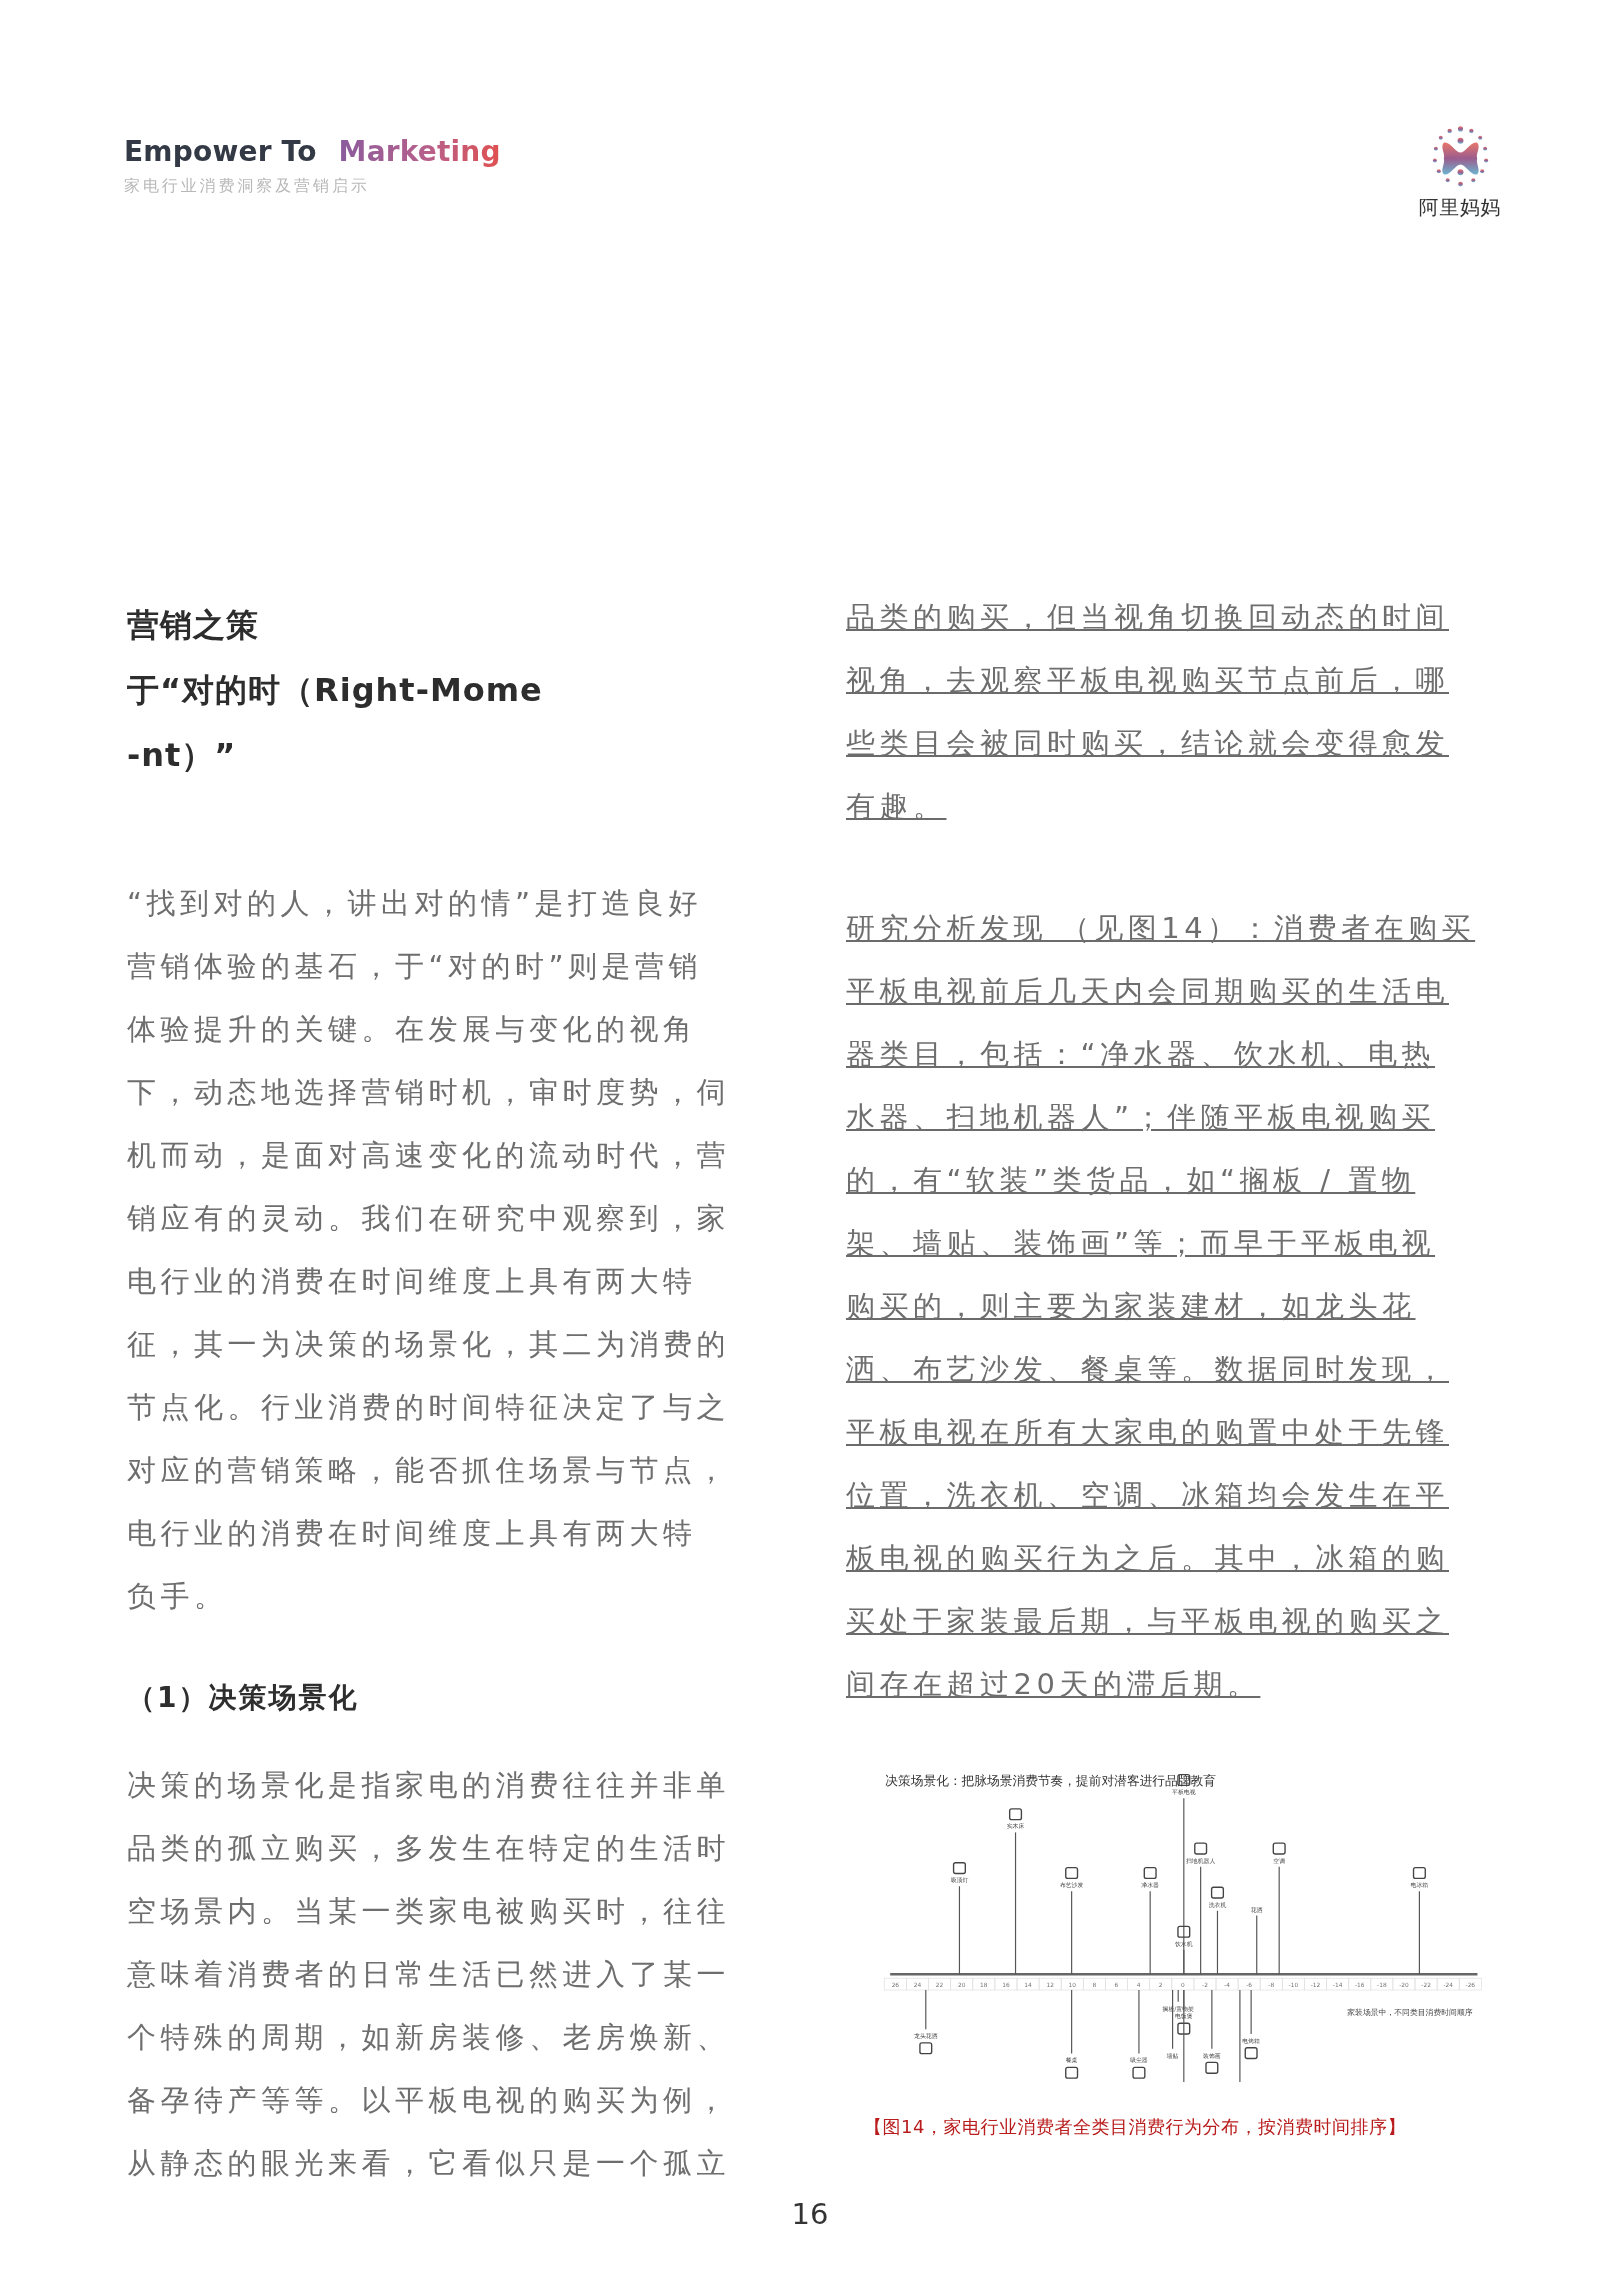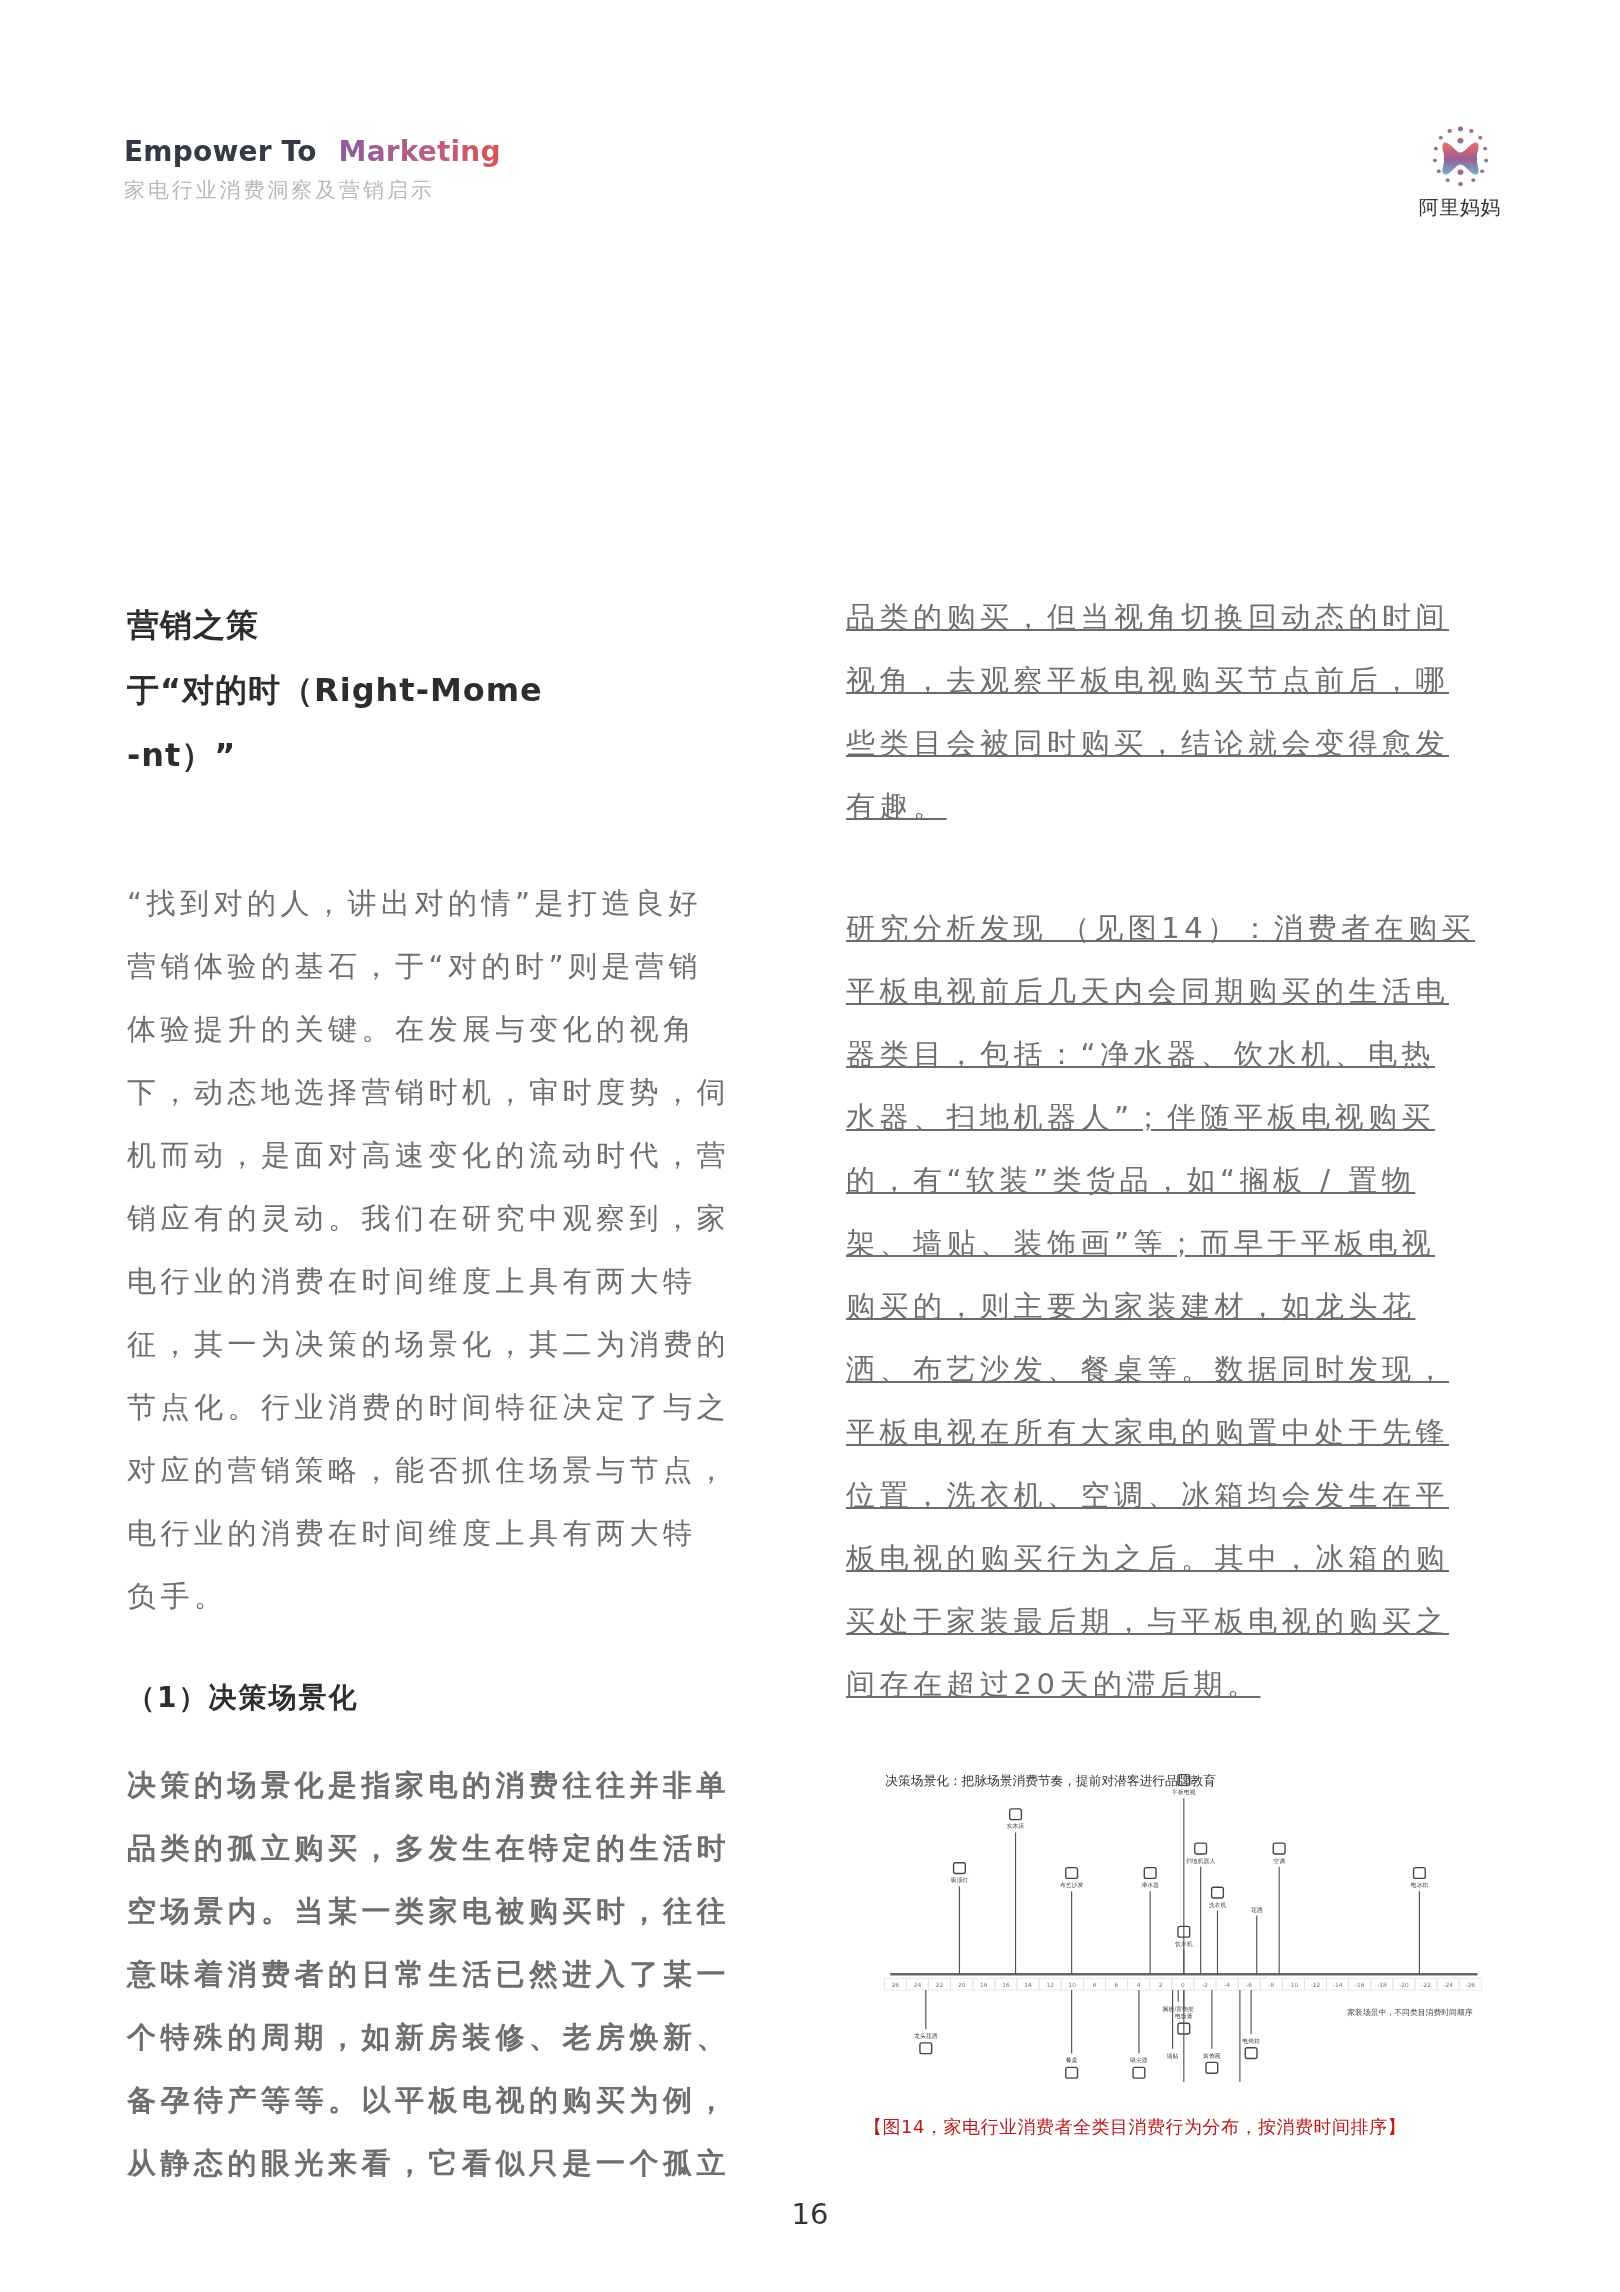--- a/index.html
+++ b/index.html
@@ -7,21 +7,21 @@
     width: 1620px; height: 2293px; position: relative; overflow: hidden;
     font-family: "DejaVu Sans", "Liberation Sans", sans-serif;
     color: #6b6b6b;
   }
   .brand { position: absolute; left: 124px; top: 135px; }
   .brand-title { font-family: "DejaVu Sans", sans-serif; font-weight: bold; font-size: 28px; color: #333a45; letter-spacing: 0.2px; }
   .brand-title .accent {
     background: linear-gradient(90deg, #8a5c9d 0%, #b7608a 55%, #e0504f 100%);
     -webkit-background-clip: text; background-clip: text; color: transparent; margin-left: 12px;
   }
-  .brand-sub { margin-top: 7.8px; font-size: 21px; color: #b8b8b8; letter-spacing: 2.9px; }
+  .brand-sub { margin-top: 7.8px; font-size: 16px; color: #b8b8b8; letter-spacing: 2.9px; }
 
   .logo { position: absolute; left: 1416px; top: 123px; width: 88px; text-align: center; }
   .logo svg { display: block; margin: 0 auto; }
   .logo-text { font-size: 19.6px; color: #333; margin-top: 2px; letter-spacing: 1px; font-weight: normal; }
 
   .col-left { position: absolute; left: 127px; top: 593px; width: 617px; }
   .col-right { position: absolute; left: 846px; top: 586px; width: 627px; text-decoration: underline; }
 
   .section-title { font-size: 32px; font-weight: bold; color: #2d2d2d; line-height: 65px; margin: 0; letter-spacing: 1px; }
   .section-title span { display: block; }
@@ -92,21 +92,21 @@
     <span class="line">电行业的消费在时间维度上具有两大特</span>
     <span class="line">征，其一为决策的场景化，其二为消费的</span>
     <span class="line">节点化。行业消费的时间特征决定了与之</span>
     <span class="line">对应的营销策略，能否抓住场景与节点，</span>
     <span class="line">电行业的消费在时间维度上具有两大特</span>
     <span class="line">负手。</span>
   </p>
 
   <p class="sub-heading" style="margin-top:51px;">（1）决策场景化</p>
 
-  <p class="para" style="margin-top:37px;font-weight:bold;">
+  <p class="para" style="margin-top:37px;">
     <span class="line">决策的场景化是指家电的消费往往并非单</span>
     <span class="line">品类的孤立购买，多发生在特定的生活时</span>
     <span class="line">空场景内。当某一类家电被购买时，往往</span>
     <span class="line">意味着消费者的日常生活已然进入了某一</span>
     <span class="line">个特殊的周期，如新房装修、老房焕新、</span>
     <span class="line">备孕待产等等。以平板电视的购买为例，</span>
     <span class="line">从静态的眼光来看，它看似只是一个孤立</span>
   </p>
 </div>
 

